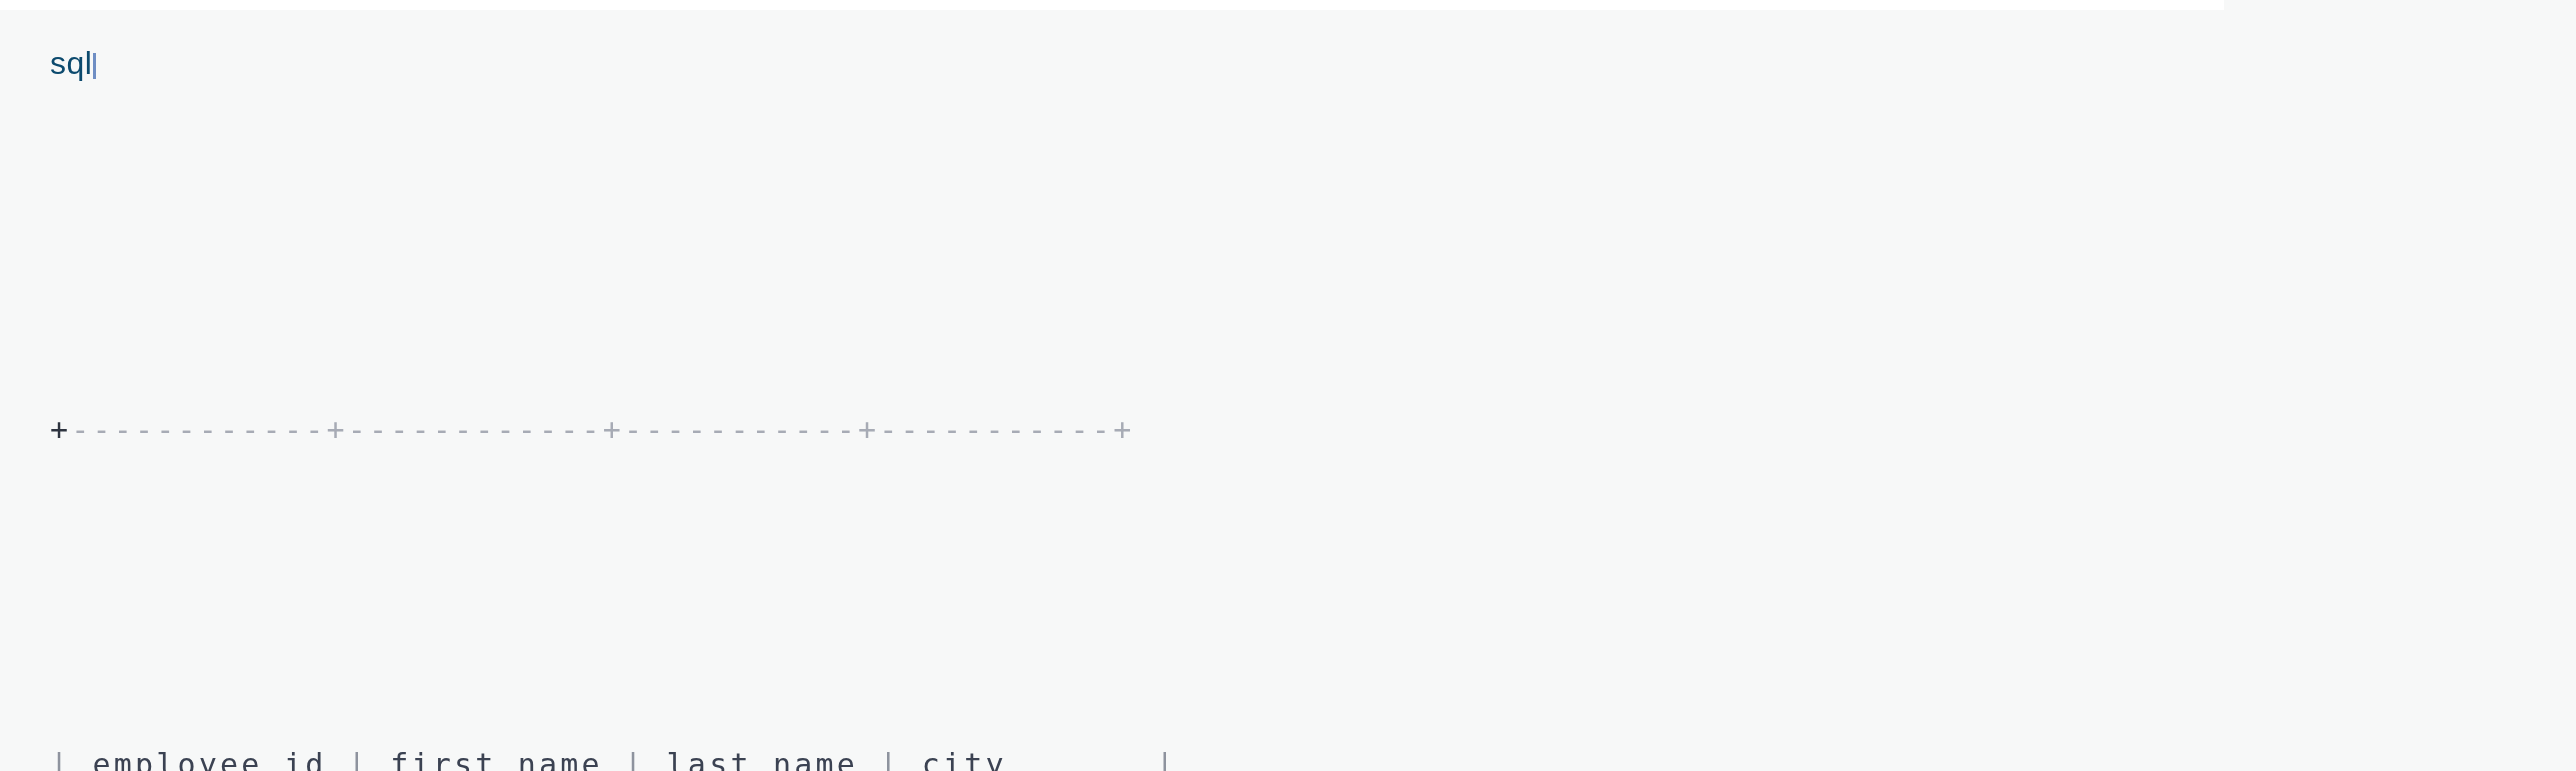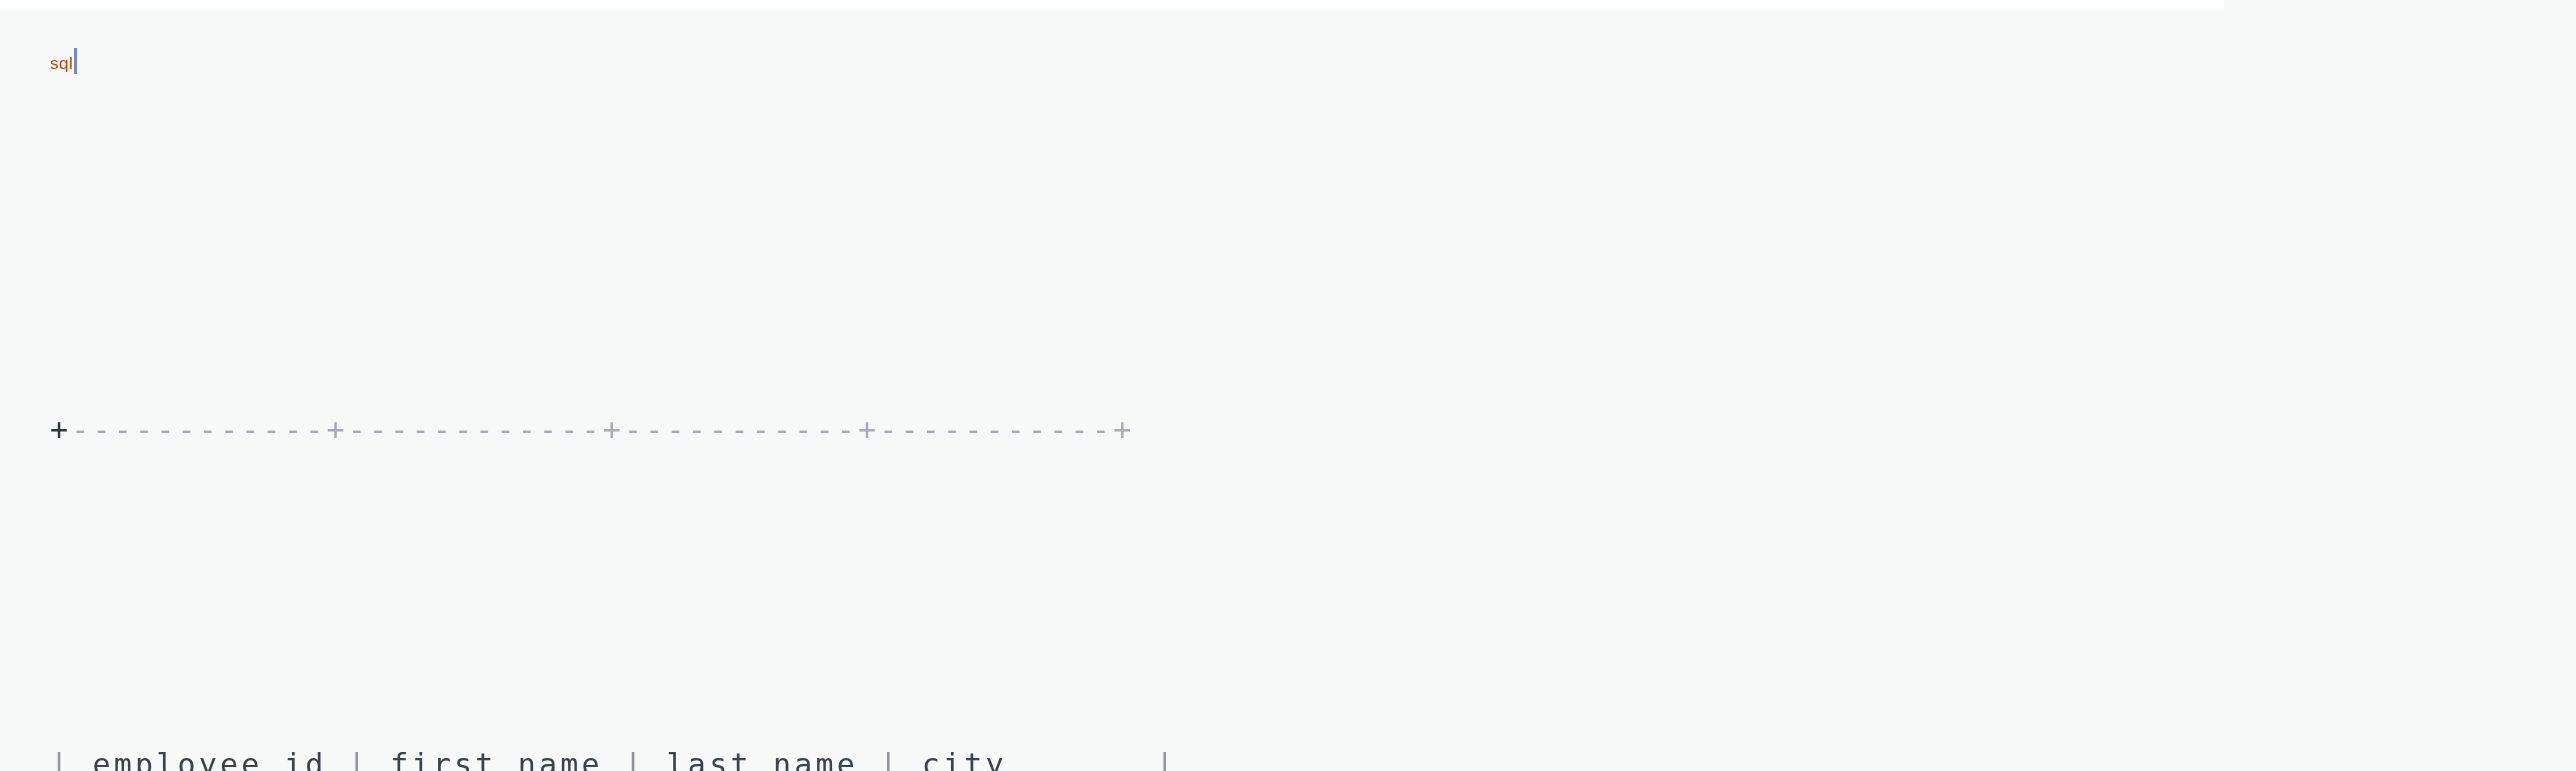--- a/index.html
+++ b/index.html
@@ -33,23 +33,23 @@
     width: 2576px;
     height: 771px;
     background: transparent;
   }
 
   .lang-label {
     position: absolute;
     left: 50px;
     top: 48px;
     font-family: "Liberation Sans", sans-serif;
-    font-size: 17px;
+    font-size: 32px;
     line-height: 30px;
-    color: #c2410c;
+    color: #0c4a6e;
     letter-spacing: 0.5px;
     white-space: pre;
   }
   .lang-caret {
     display: inline-block;
     width: 3px;
     height: 26px;
     background: #6f8ec4;
     vertical-align: -5px;
     margin-left: 1px;

